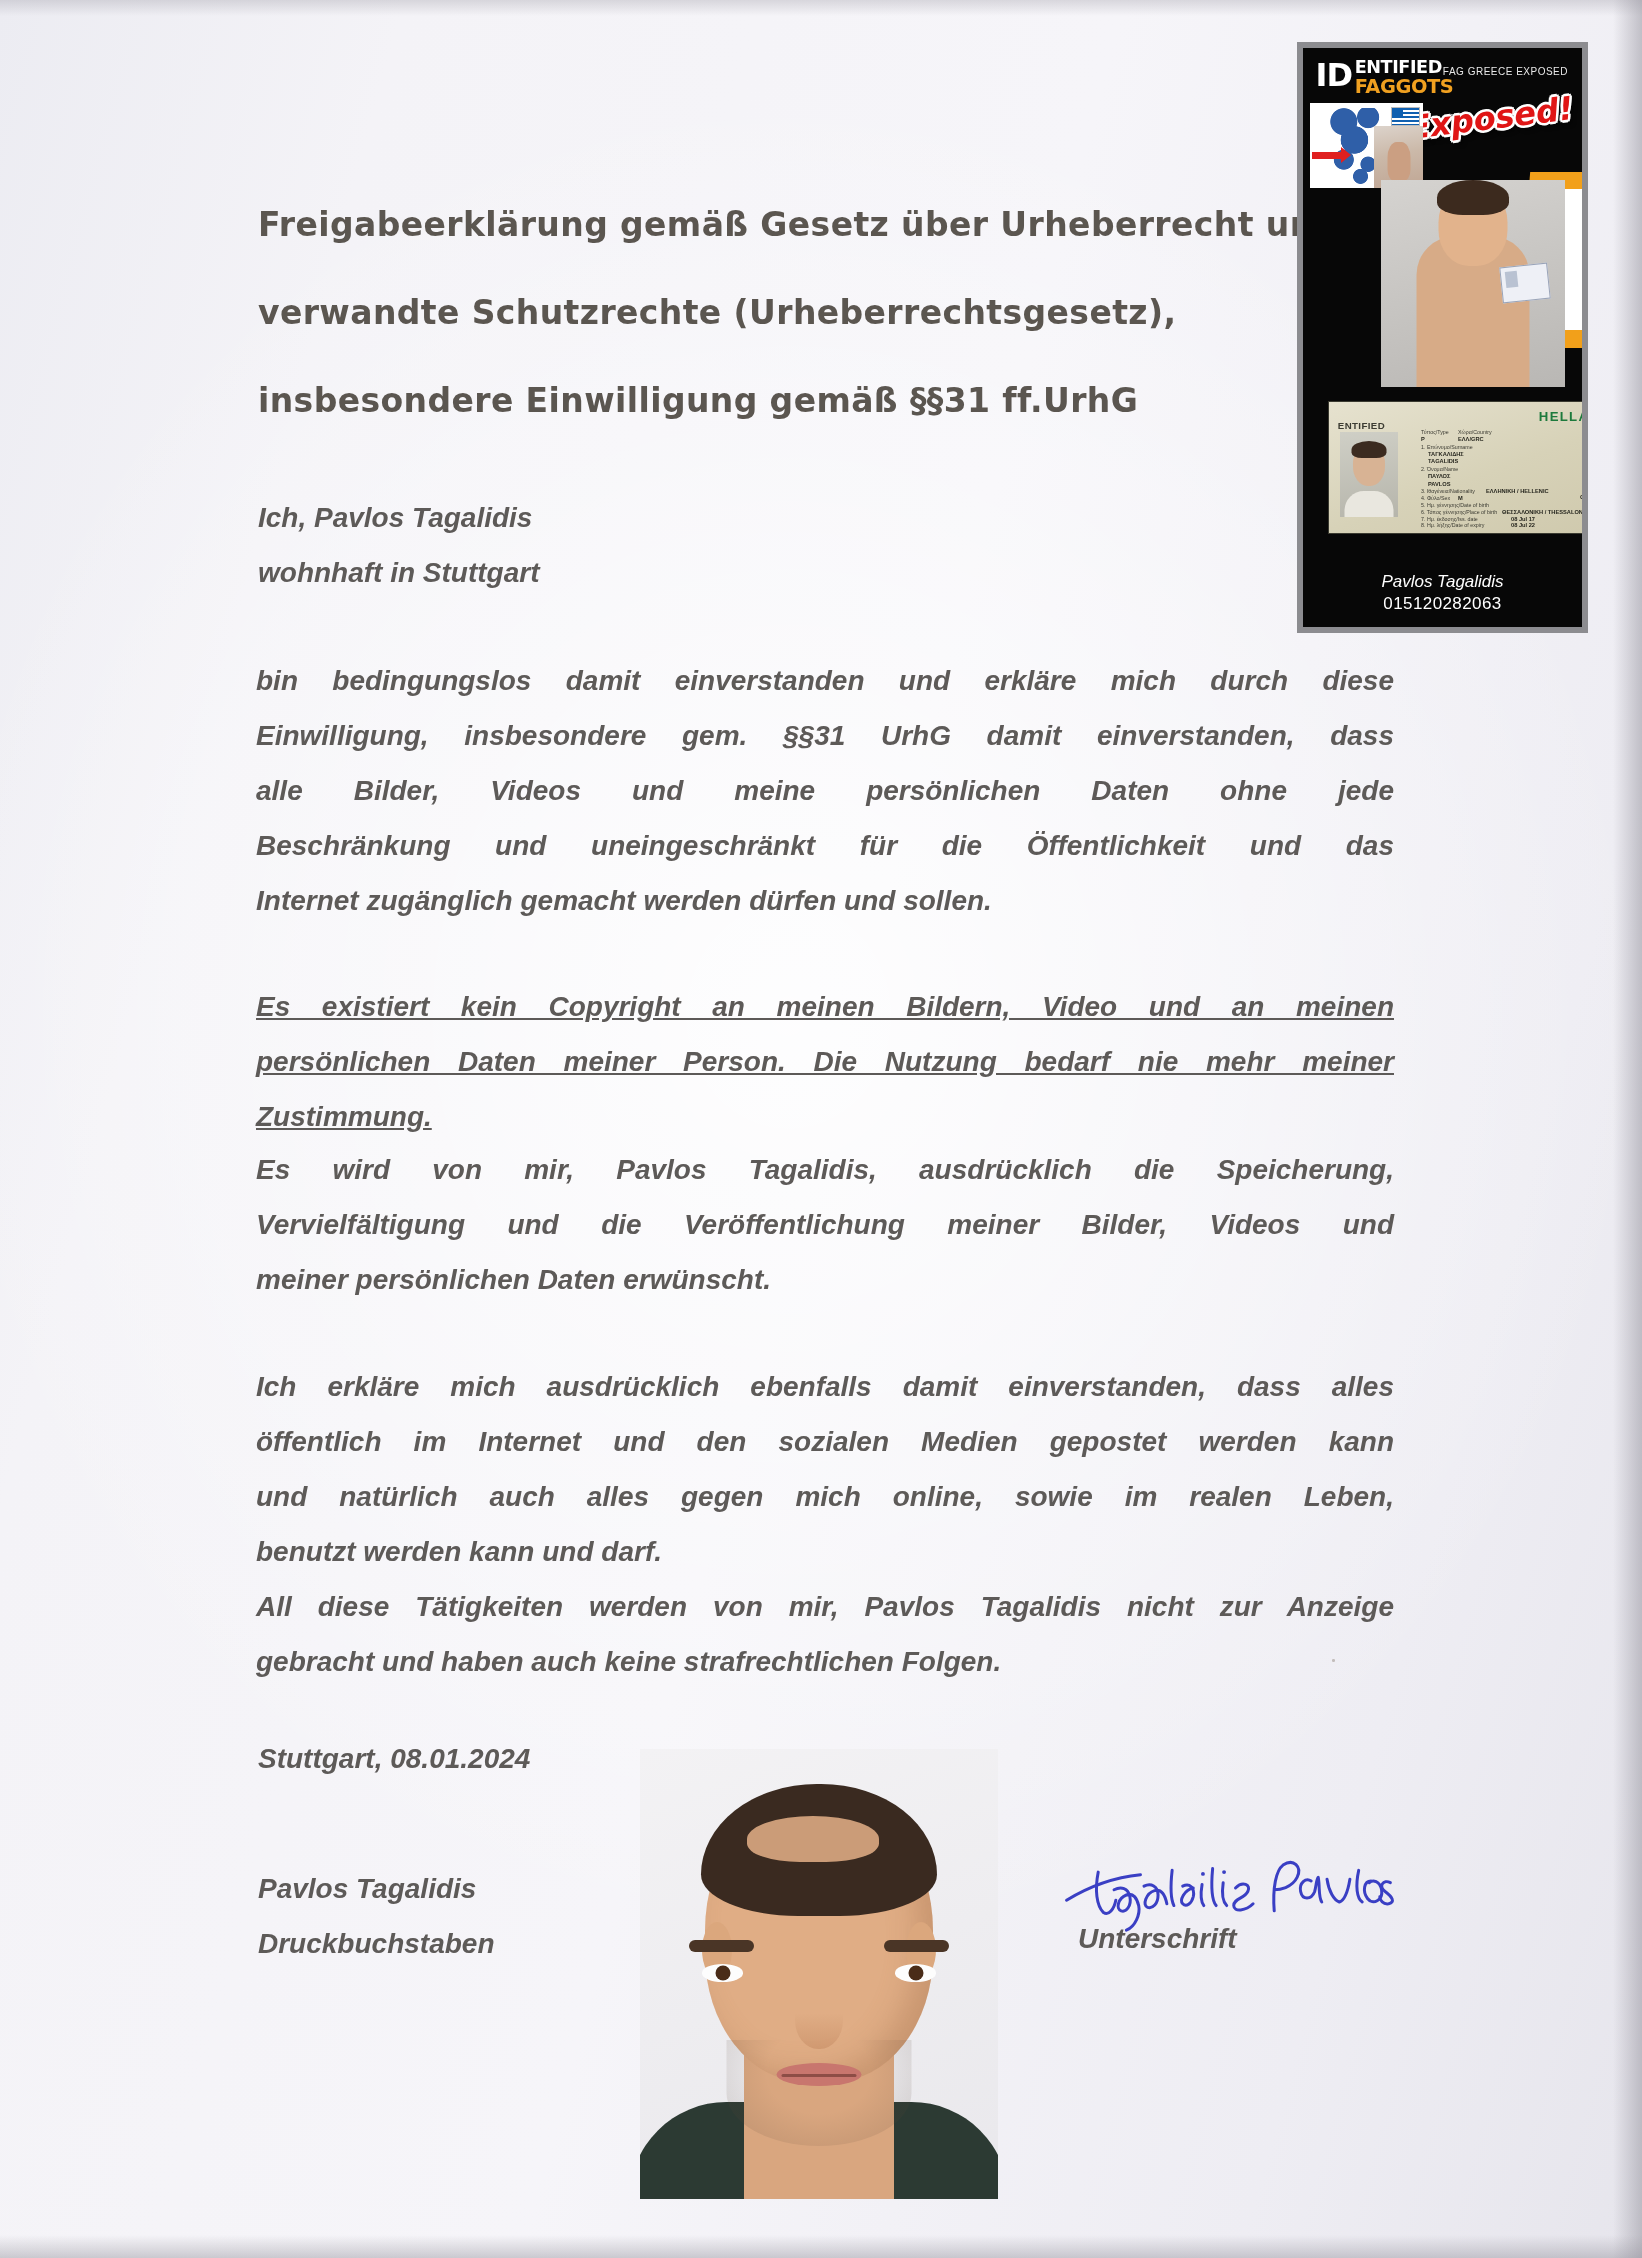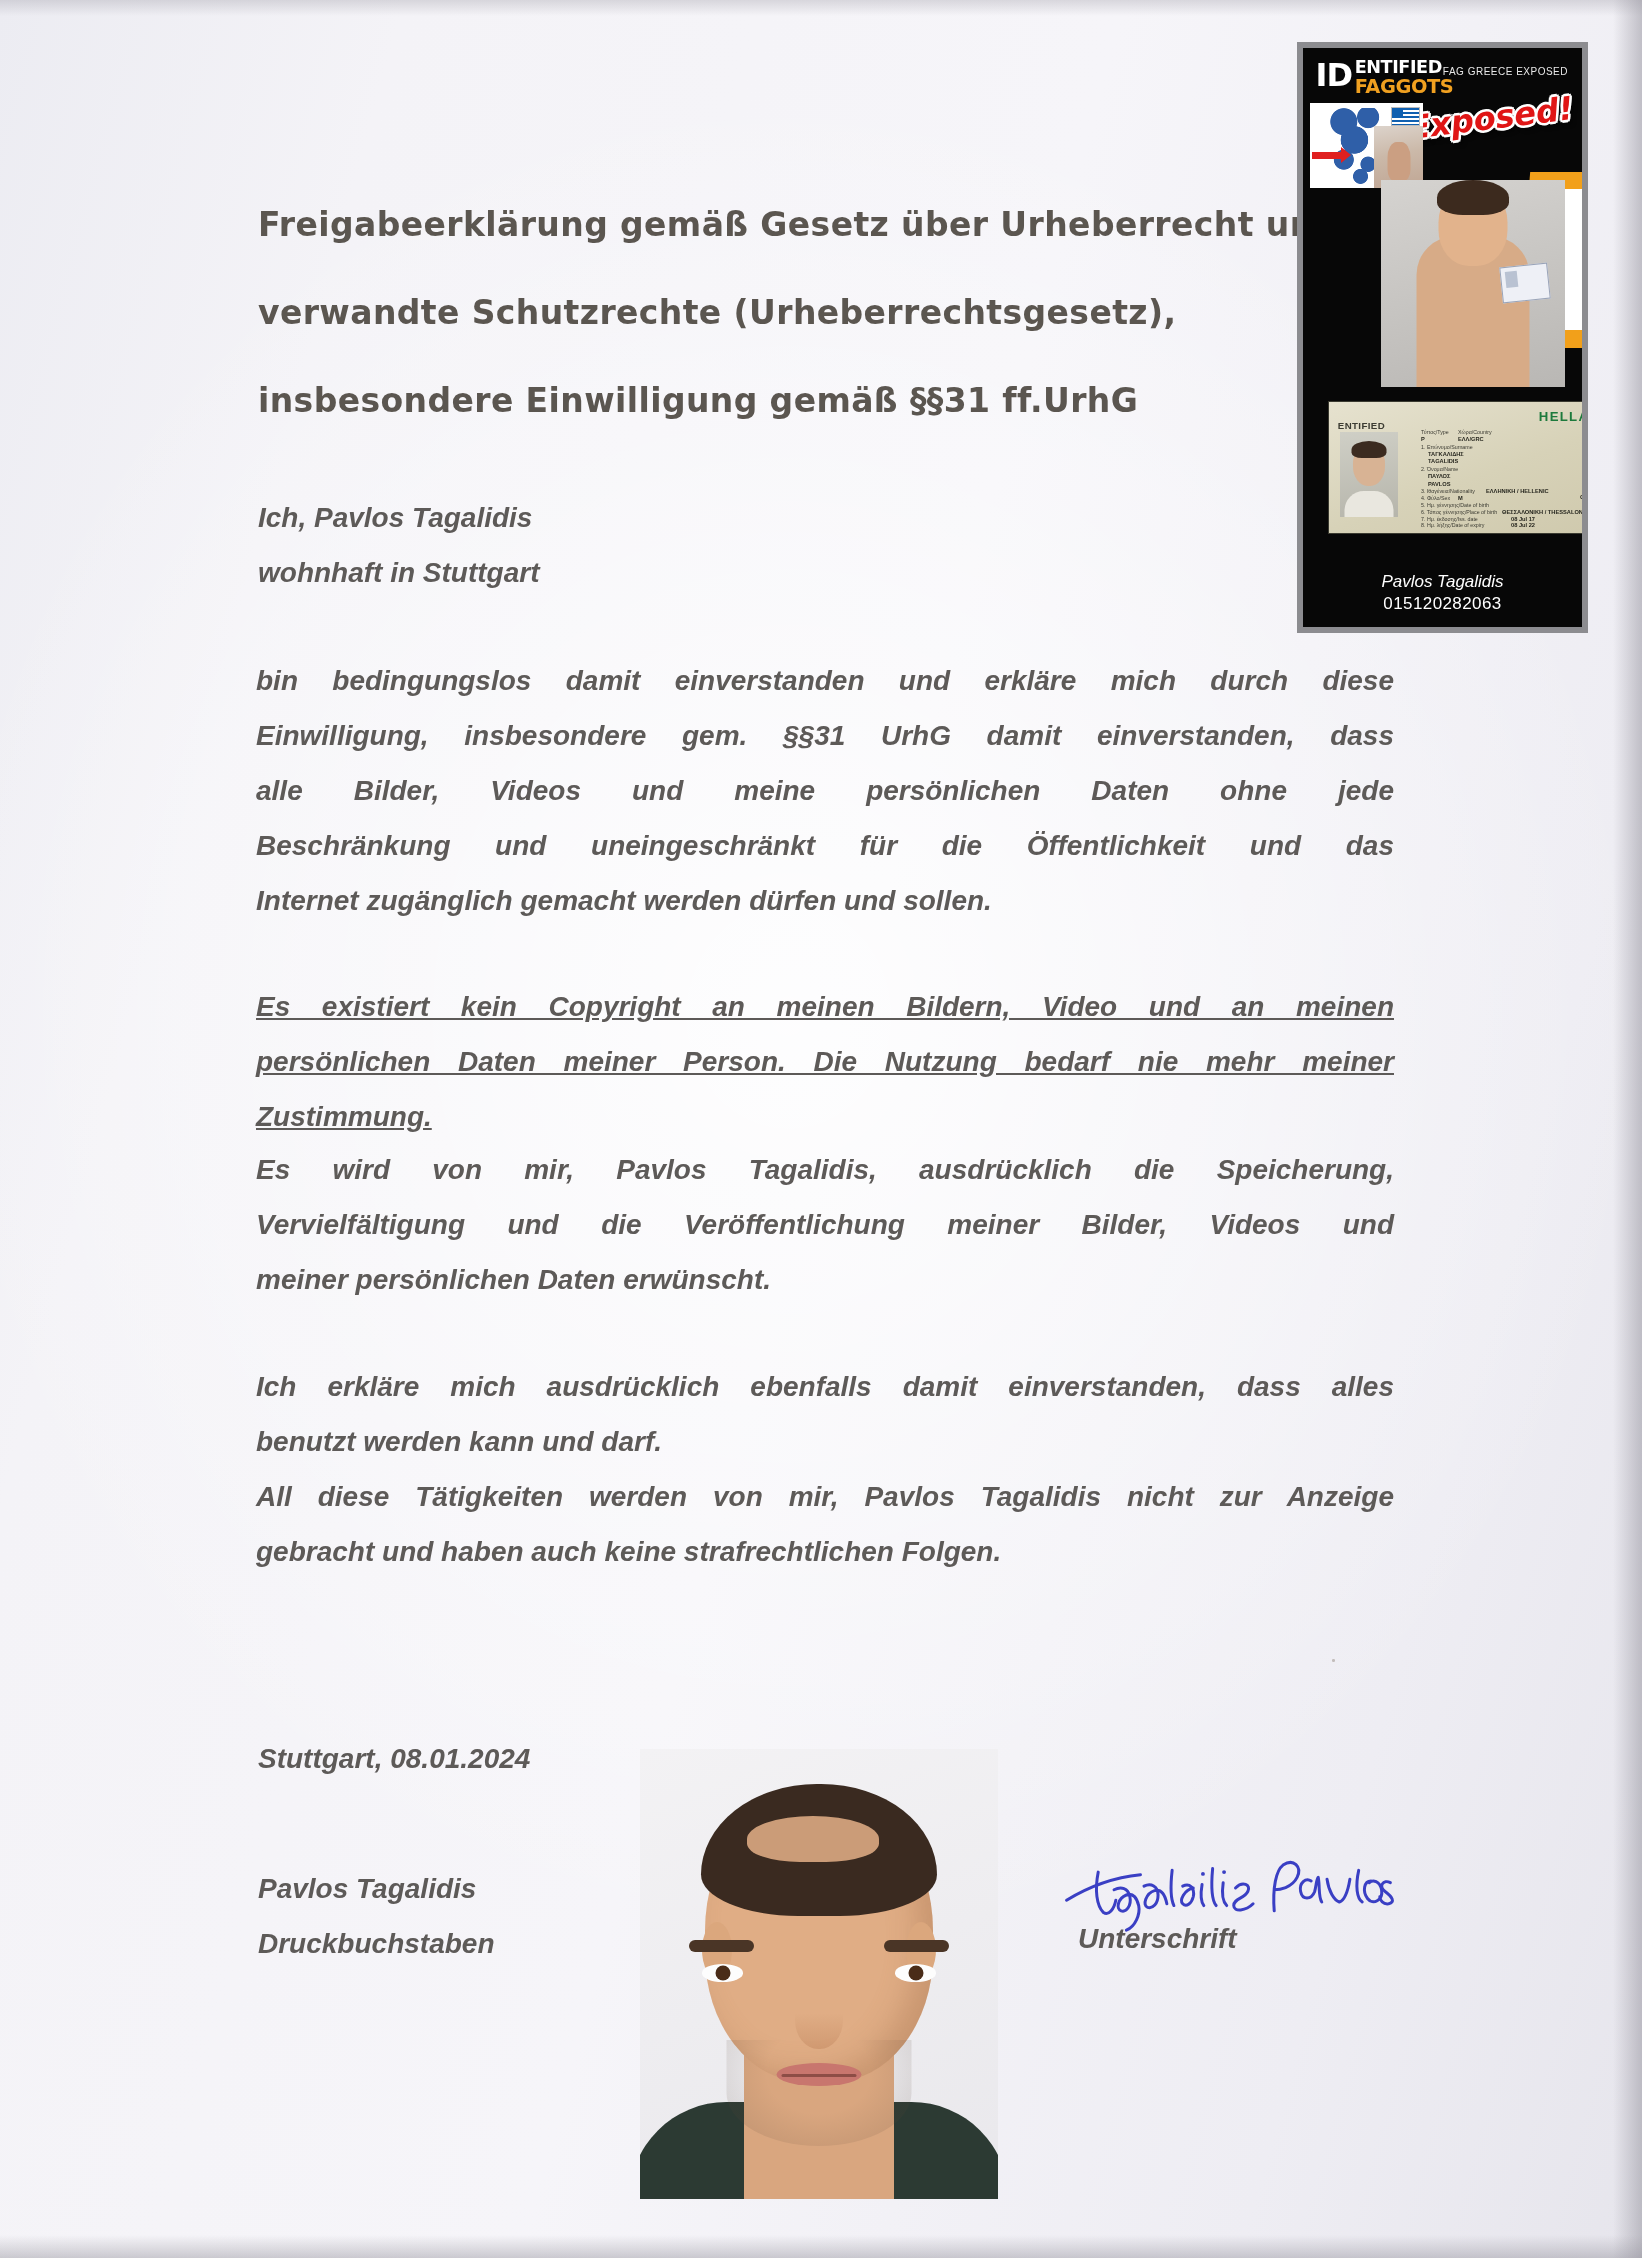--- a/index.html
+++ b/index.html
@@ -626,20 +626,22 @@
   </div>
 
   <div class="body-block para" id="para3" style="position:absolute; top:1142px;">
     <span class="line j">Es wird von mir, Pavlos Tagalidis, ausdrücklich die Speicherung,</span>
     <span class="line j">Vervielfältigung und die Veröffentlichung meiner Bilder, Videos und</span>
     <span class="line">meiner persönlichen Daten erwünscht.</span>
   </div>
 
   <div class="body-block para" id="para4" style="position:absolute; top:1359px;">
     <span class="line j">Ich erkläre mich ausdrücklich ebenfalls damit einverstanden, dass alles</span>
+    <span class="line j">öffentlich im Internet und den sozialen Medien gepostet werden kann</span>
+    <span class="line j">und natürlich auch alles gegen mich online, sowie im realen Leben,</span>
     <span class="line">benutzt werden kann und darf.</span>
     <span class="line j">All diese Tätigkeiten werden von mir, Pavlos Tagalidis nicht zur Anzeige</span>
     <span class="line">gebracht und haben auch keine strafrechtlichen Folgen.</span>
   </div>
 
   <div class="place-date">Stuttgart, 08.01.2024</div>
 
   <div class="printed-name">
     <div>Pavlos Tagalidis</div>
     <div>Druckbuchstaben</div>

